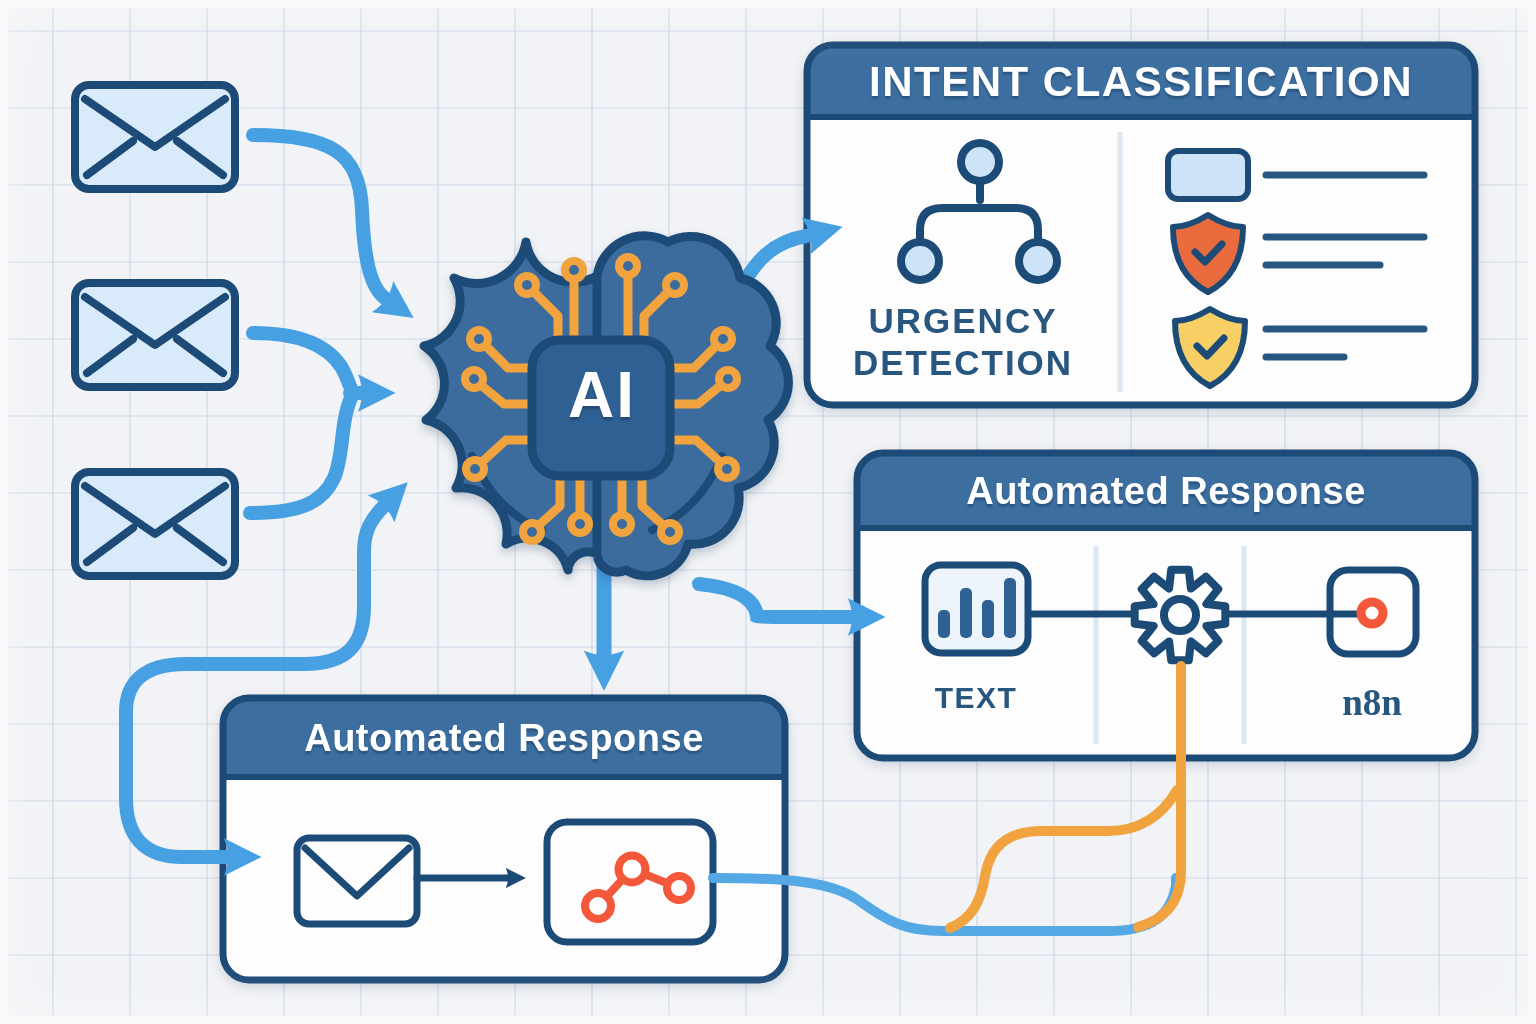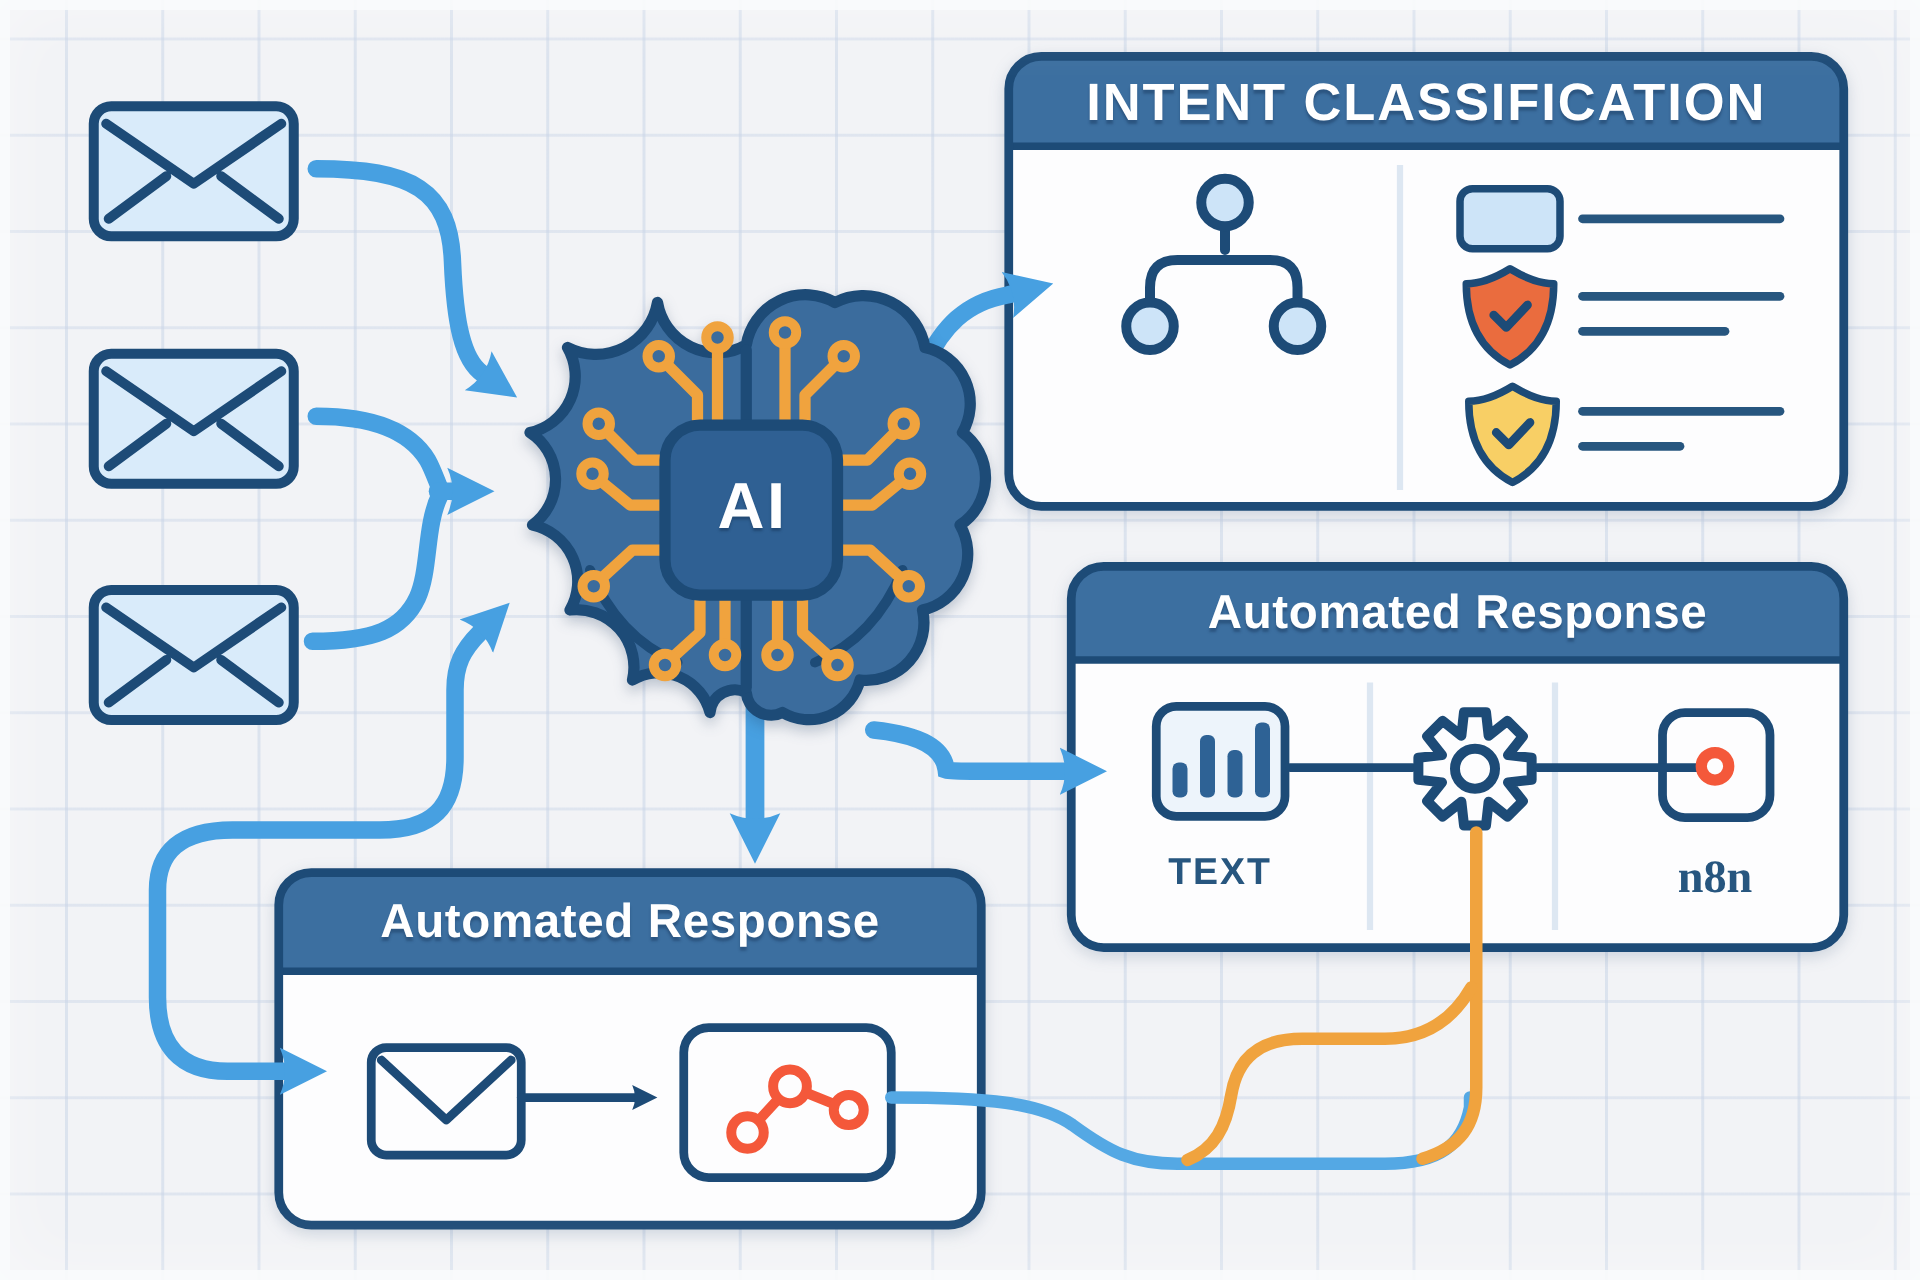--- a/index.html
+++ b/index.html
@@ -37,21 +37,21 @@
   .lbl.white{color:#fff;text-shadow:0 3px 2px rgba(18,45,78,.38);}
   .lbl.ink{color:var(--ink-soft);}
   .t-intent{left:1141px;top:82px;font-size:42px;letter-spacing:1.5px;}
   .t-arr{left:1166px;top:491px;font-size:38px;letter-spacing:.5px;}
   .t-arb{left:504px;top:738px;font-size:38px;letter-spacing:.5px;}
   .t-urg1{left:963px;top:321px;font-size:35px;letter-spacing:2px;}
   .t-urg2{left:963px;top:363px;font-size:35px;letter-spacing:2px;}
   .t-txt1{left:976px;top:686px;font-size:30px;letter-spacing:1.5px;margin-top:12px;}
   .t-txt2{left:976px;top:721px;font-size:30px;letter-spacing:1.5px;}
   .t-n8n{left:1372px;top:702px;font-size:37px;font-family:Liberation Serif, serif;}
-  .t-ai{left:602px;top:405px;font-size:52px;letter-spacing:2px;color:#fff;text-shadow:0 3px 2px rgba(14,40,70,.4);}
+  .t-ai{left:602px;top:395px;font-size:64px;letter-spacing:2px;color:#fff;text-shadow:0 3px 2px rgba(14,40,70,.4);}
 </style>
 </head>
 <body>
 
 <div class="stage">
 
 <svg class="art" viewBox="0 0 1536 1024">
   <defs>
     <marker id="mb" viewBox="0 0 3 3" markerWidth="3" markerHeight="3" refX="0.3" refY="1.5" orient="auto-start-reverse" markerUnits="strokeWidth">
       <path d="M0,0.15 L2.7,1.5 L0,2.85 Q0.6,1.5 0,0.15 Z" style="fill:var(--arrow-blue)"></path>
@@ -230,17 +230,19 @@
     <g transform="translate(75,472)">
       <rect x="0" y="0" width="160" height="104" rx="14" style="fill:var(--envelope-fill);stroke:var(--ink);stroke-width:8"></rect>
       <path d="M10,14 L80,62 L150,14 M12,90 L58,56 M148,90 L102,56" style="fill:none;stroke:var(--ink);stroke-width:8;stroke-linecap:round;stroke-linejoin:round"></path>
     </g>
   </g>
 </svg>
 
 <div class="lbl white t-intent">INTENT CLASSIFICATION</div>
 <div class="lbl white t-arr">Automated Response</div>
 <div class="lbl white t-arb">Automated Response</div>
+<div class="lbl ink t-urg1">URGENCY</div>
+<div class="lbl ink t-urg2">DETECTION</div>
 <div class="lbl ink t-txt1">TEXT</div>
 <div class="lbl ink t-n8n">n8n</div>
 <div class="lbl t-ai">AI</div>
 
 </div>
 
 </body></html>

